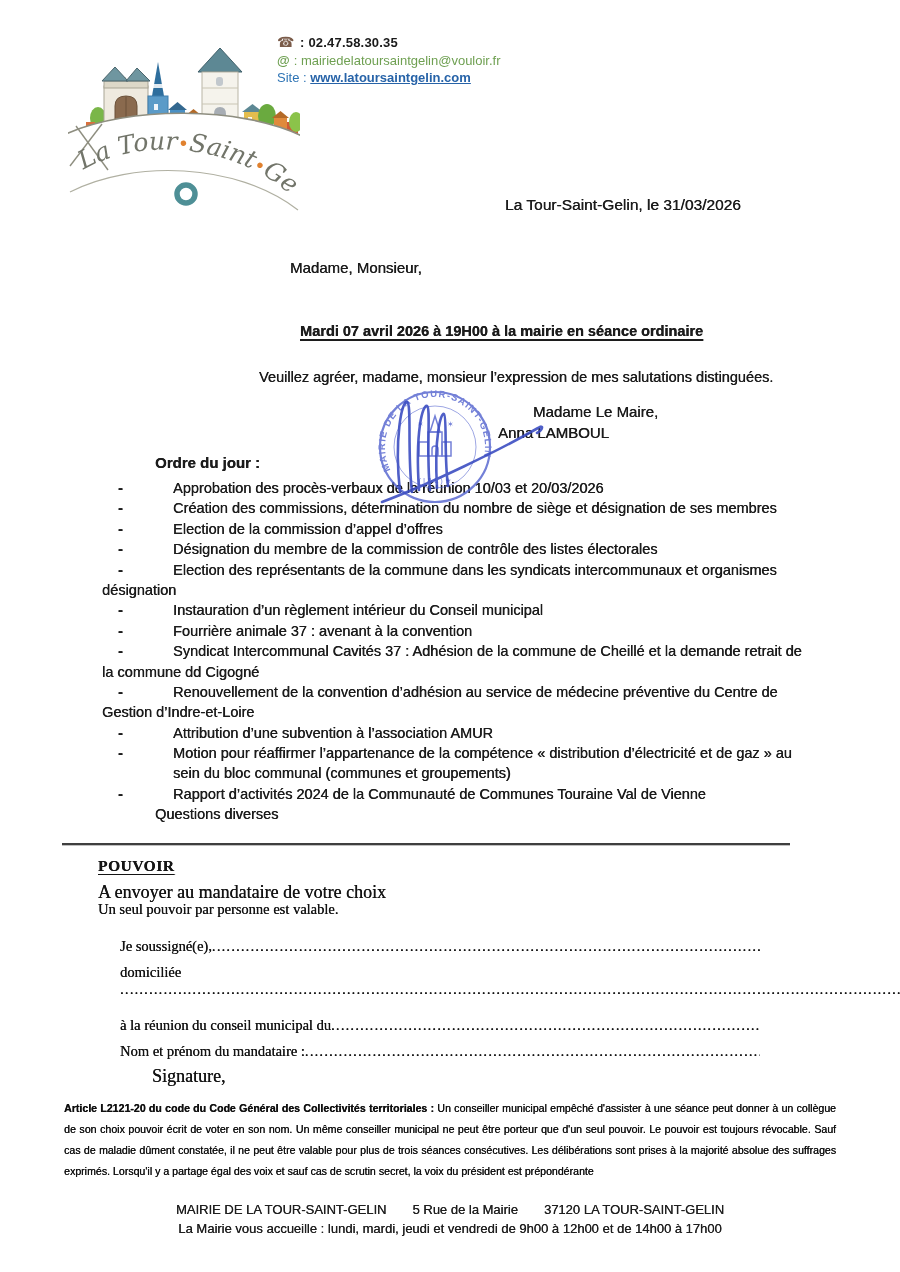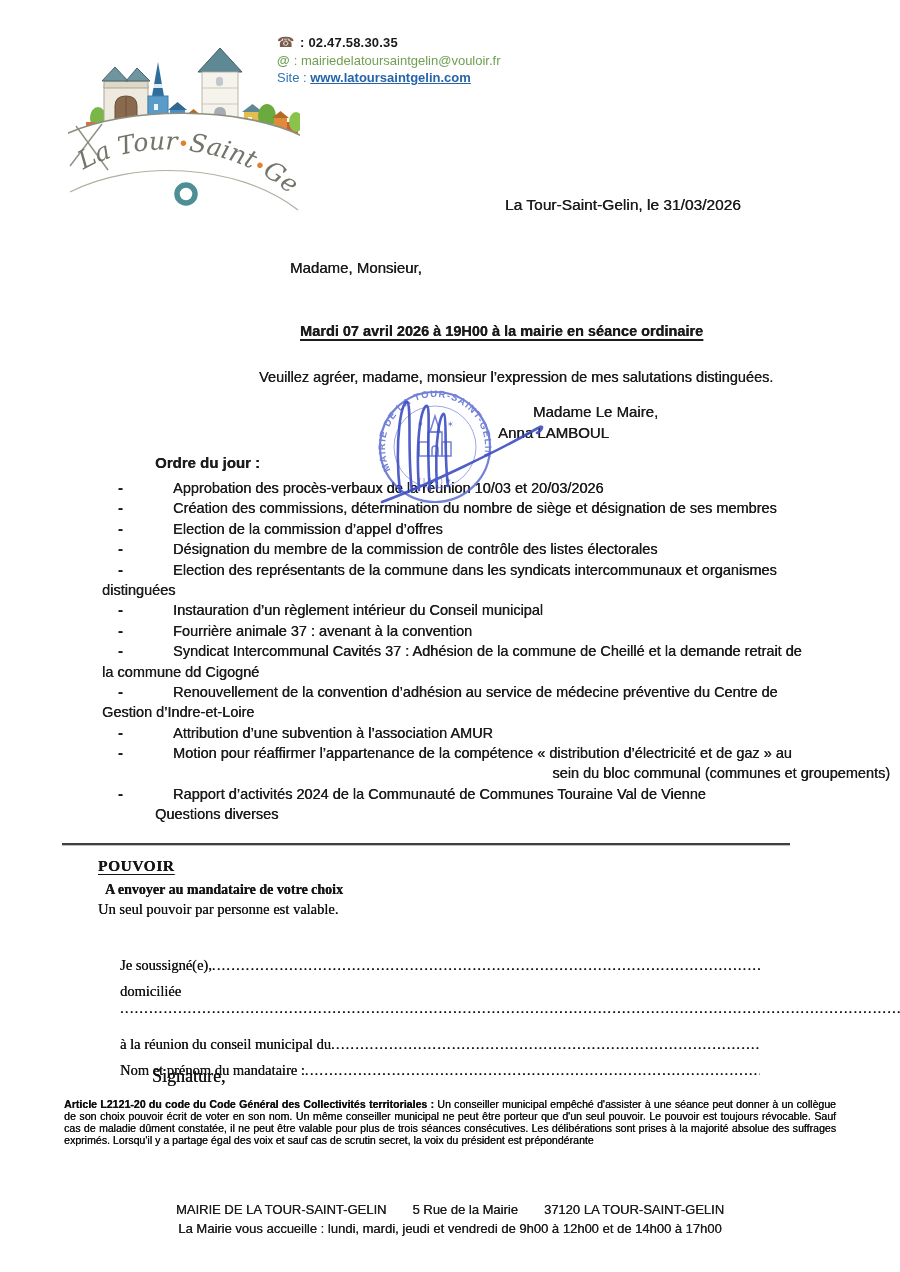--- a/index.html
+++ b/index.html
@@ -27,39 +27,39 @@
   .closing{left:235px;top:369px;font-size:14.5px;margin-left:24px;}
   .signer-title{left:500px;top:403px;font-size:15px;margin-left:33px;}
   .signer-name{left:498px;top:424px;font-size:15px;}
   
   .agenda-heading{left:155px;top:454px;font-size:15px;font-weight:700;}
   .agenda{position:absolute;left:100px;top:478px;width:790px;font-size:14.5px;}
   .agenda .ln{position:relative;height:20.4px;line-height:20.4px;white-space:nowrap;}
   .agenda .ln.item{padding-left:73px;}
   .agenda .ln.item .dash{position:absolute;left:18px;font-weight:700;}
   .agenda .ln.cont{padding-left:2px;}
-  .agenda .ln.contind{padding-left:73px;text-align:right;}
+  .agenda .ln.contind{padding-left:73px;}
   .agenda .ln.plain{padding-left:55px;}
   
   .rule{position:absolute;left:62px;top:843px;width:728px;height:2px;background:#3f3f3f;box-shadow:0 1px 0 rgba(0,0,0,.25);}
   
   .serif{font-family:"Liberation Serif",serif;color:#141414;text-shadow:.25px 0 0 currentColor;margin-left:32px;}
   .pv-heading{left:66px;top:857px;font-size:15.5px;font-weight:700;
     text-decoration:underline;text-underline-offset:3px;letter-spacing:.5px;}
-  .pv-note1{left:73px;top:882px;font-size:14px;font-weight:bold;}
+  .pv-note1{left:66px;top:882px;font-size:18px;}
   .pv-note2{left:66px;top:901px;font-size:14.5px;}
   .frow{position:absolute;left:120px;width:640px;display:flex;align-items:baseline;
     font-family:"Liberation Serif",serif;font-size:14.5px;color:#141414;
-    text-shadow:.25px 0 0 currentColor;white-space:nowrap;margin-top:19px;}
+    text-shadow:.25px 0 0 currentColor;white-space:nowrap;}
   .frow .dots{flex:1;overflow:hidden;letter-spacing:1.2px;}
   .f1{top:938px;} .f2{top:964px;flex-direction:column;} .f3{top:991px;} .f4{top:1017px;align-items:center;} .f5{top:1043px;}
   .pv-signature{left:120px;top:1066px;font-size:18px;}
   
   .legal{position:absolute;left:64px;top:1098px;width:772px;
-    font-size:10.6px;line-height:12px;color:#101010;text-align:justify;
+    font-size:10.6px;line-height:21px;color:#101010;text-align:justify;
     text-shadow:.25px 0 0 currentColor;}
   .legal .lead{font-weight:700;}
   
   .footer1{position:absolute;left:0;top:1202px;width:100%;display:flex;
     justify-content:center;gap:26px;font-size:13px;color:#1f1f1f;text-shadow:.25px 0 0 currentColor;}
   .footer2{position:absolute;left:0;top:1221px;width:100%;text-align:center;
     font-size:13px;color:#1f1f1f;text-shadow:.25px 0 0 currentColor;}
   
   .logo-svg{position:absolute;left:68px;top:22px;}
   .stamp-svg{position:absolute;left:360px;top:380px;z-index:5;pointer-events:none;}
@@ -189,21 +189,21 @@
     </g>
   </svg>
 
   <div class="abs scanline agenda-heading">Ordre du jour :</div>
   <div class="agenda scanline">
     <div class="ln item"><span class="dash">-</span><span>Approbation des procès-verbaux de la réunion 10/03 et 20/03/2026</span></div>
     <div class="ln item"><span class="dash">-</span><span>Création des commissions, détermination du nombre de siège et désignation de ses membres</span></div>
     <div class="ln item"><span class="dash">-</span><span>Election de la commission d’appel d’offres</span></div>
     <div class="ln item"><span class="dash">-</span><span>Désignation du membre de la commission de contrôle des listes électorales</span></div>
     <div class="ln item"><span class="dash">-</span><span>Election des représentants de la commune dans les syndicats intercommunaux et organismes</span></div>
-    <div class="ln cont"><span>distinguées</span></div>
+    <div class="ln cont"><span>désignation</span></div>
     <div class="ln item"><span class="dash">-</span><span>Instauration d’un règlement intérieur du Conseil municipal</span></div>
     <div class="ln item"><span class="dash">-</span><span>Fourrière animale 37 : avenant à la convention</span></div>
     <div class="ln item"><span class="dash">-</span><span>Syndicat Intercommunal Cavités 37 : Adhésion de la commune de Cheillé et la demande retrait de</span></div>
     <div class="ln cont"><span>la commune dd Cigogné</span></div>
     <div class="ln item"><span class="dash">-</span><span>Renouvellement de la convention d’adhésion au service de médecine préventive du Centre de</span></div>
     <div class="ln cont"><span>Gestion d’Indre-et-Loire</span></div>
     <div class="ln item"><span class="dash">-</span><span>Attribution d’une subvention à l’association AMUR</span></div>
     <div class="ln item"><span class="dash">-</span><span>Motion pour réaffirmer l’appartenance de la compétence « distribution d’électricité et de gaz » au</span></div>
     <div class="ln contind"><span>sein du bloc communal (communes et groupements)</span></div>
     <div class="ln item"><span class="dash">-</span><span>Rapport d’activités 2024 de la Communauté de Communes Touraine Val de Vienne</span></div>

